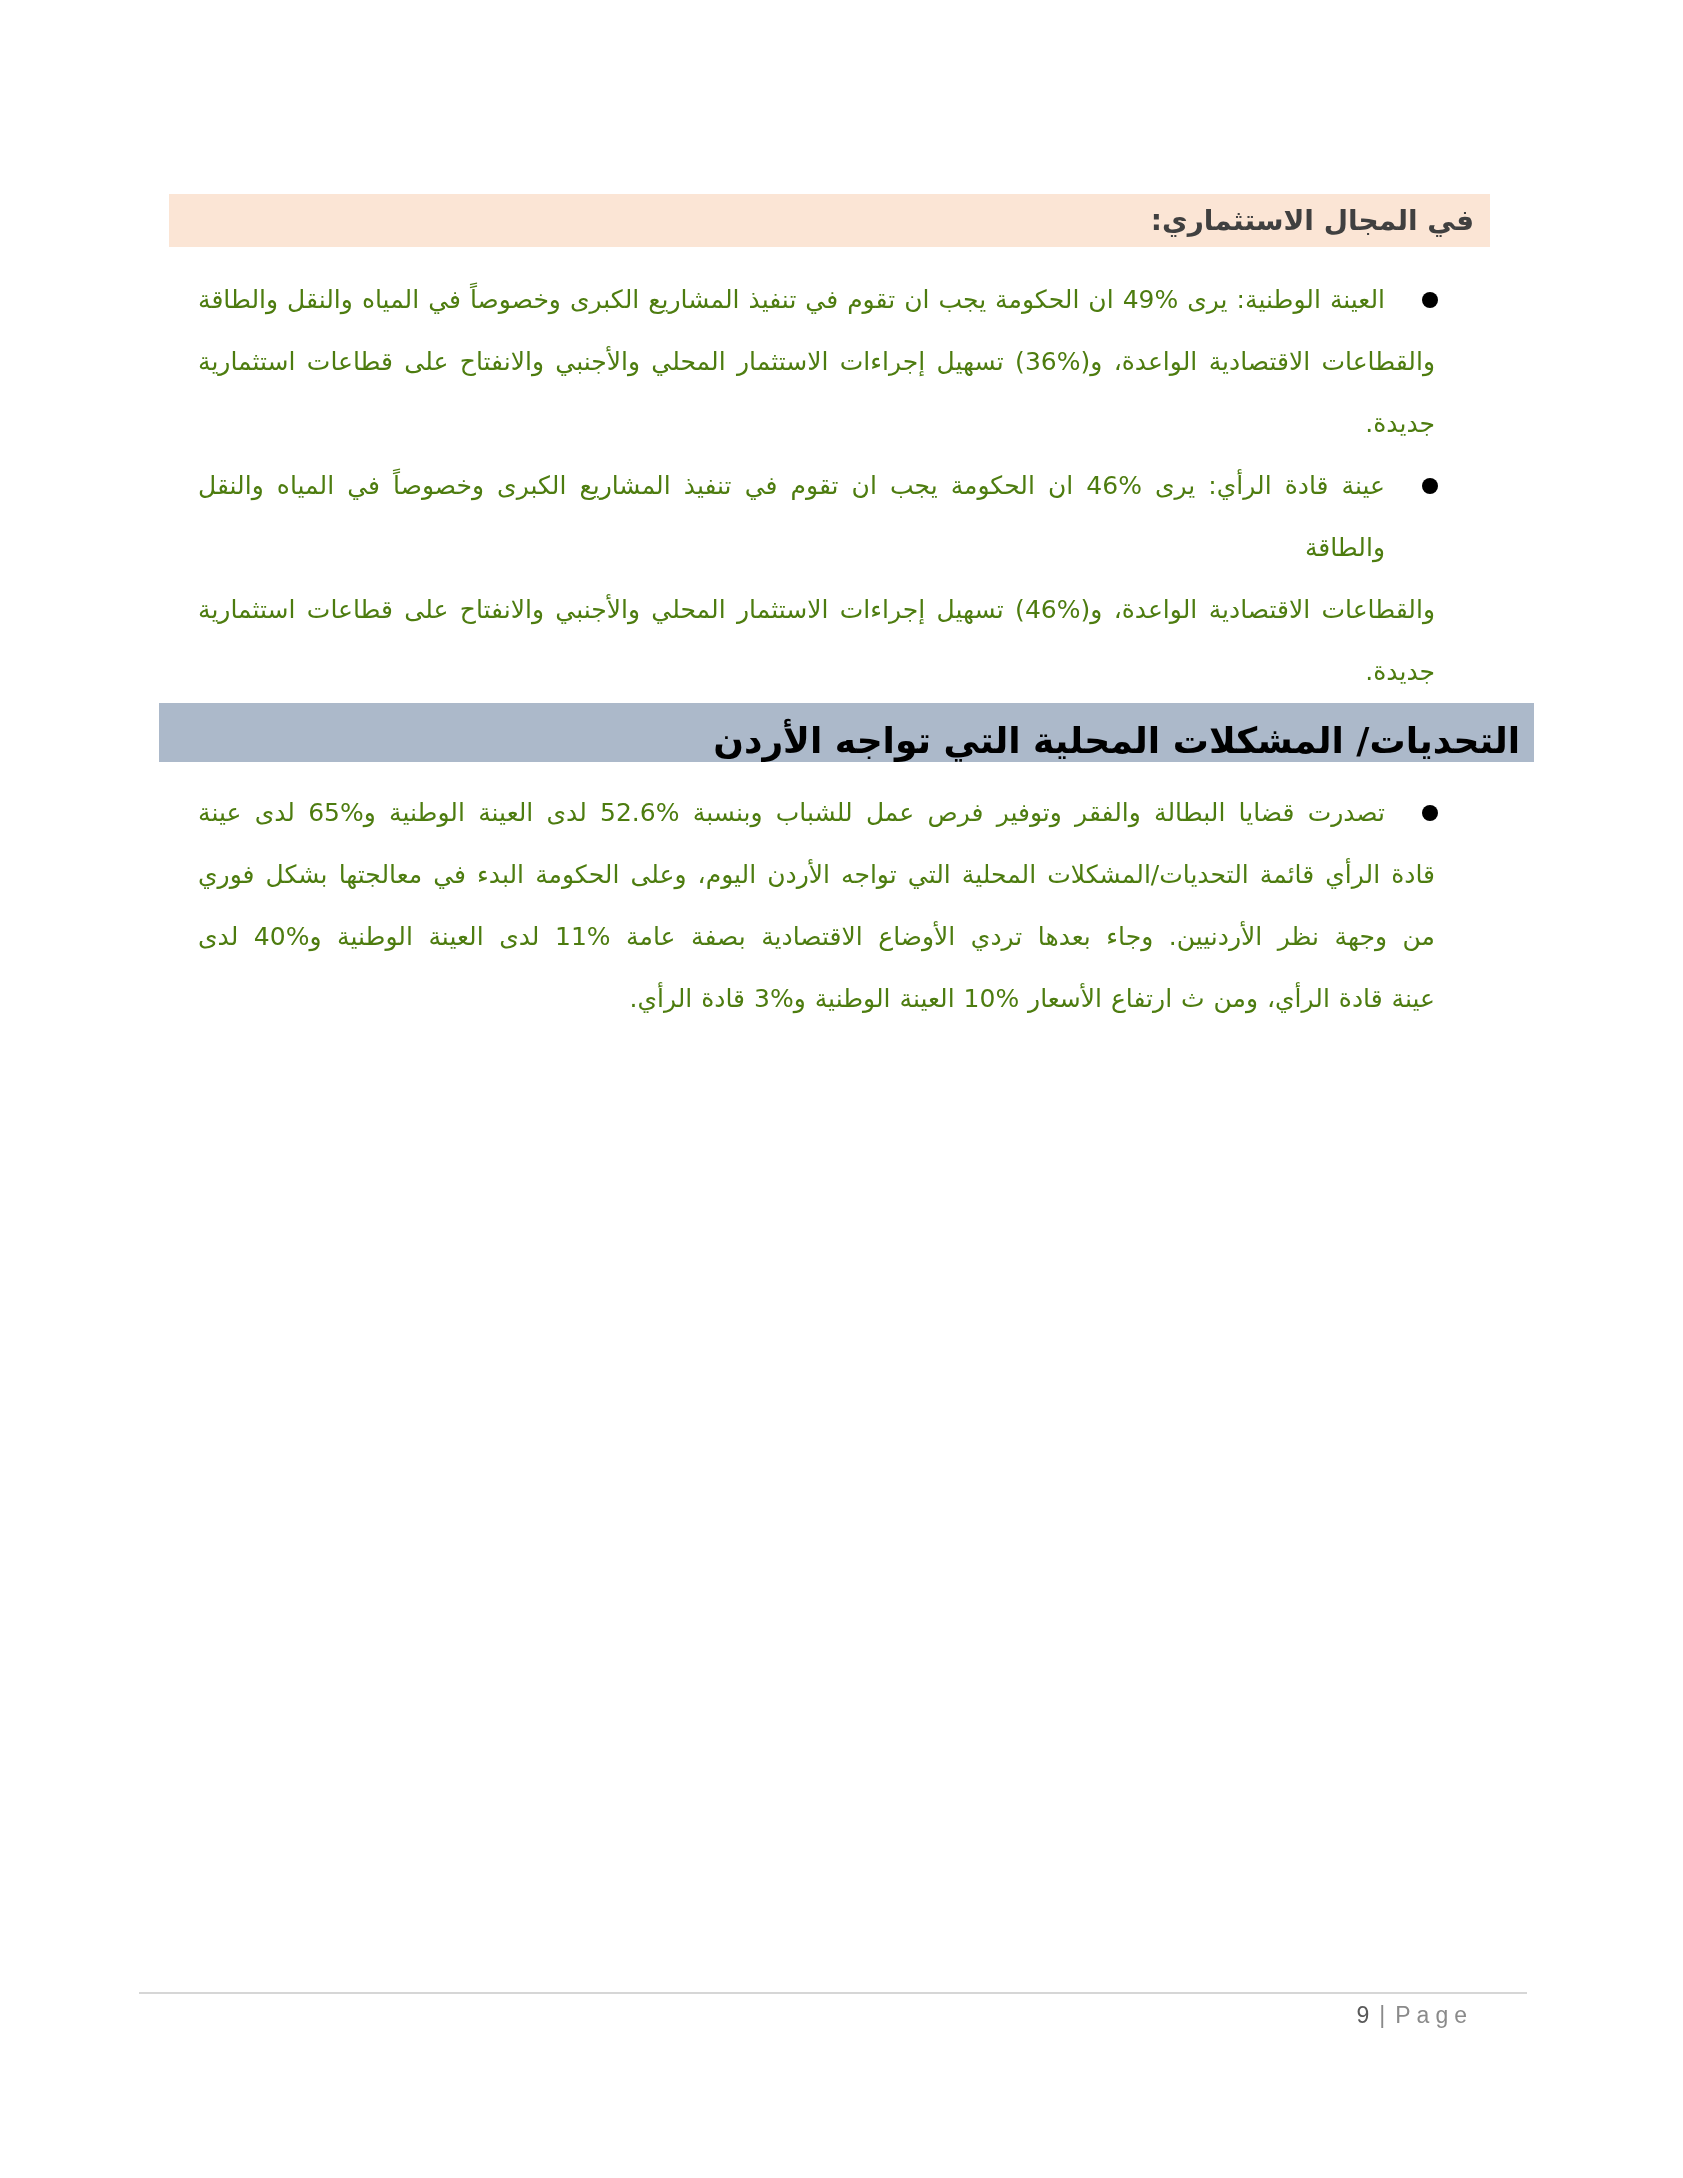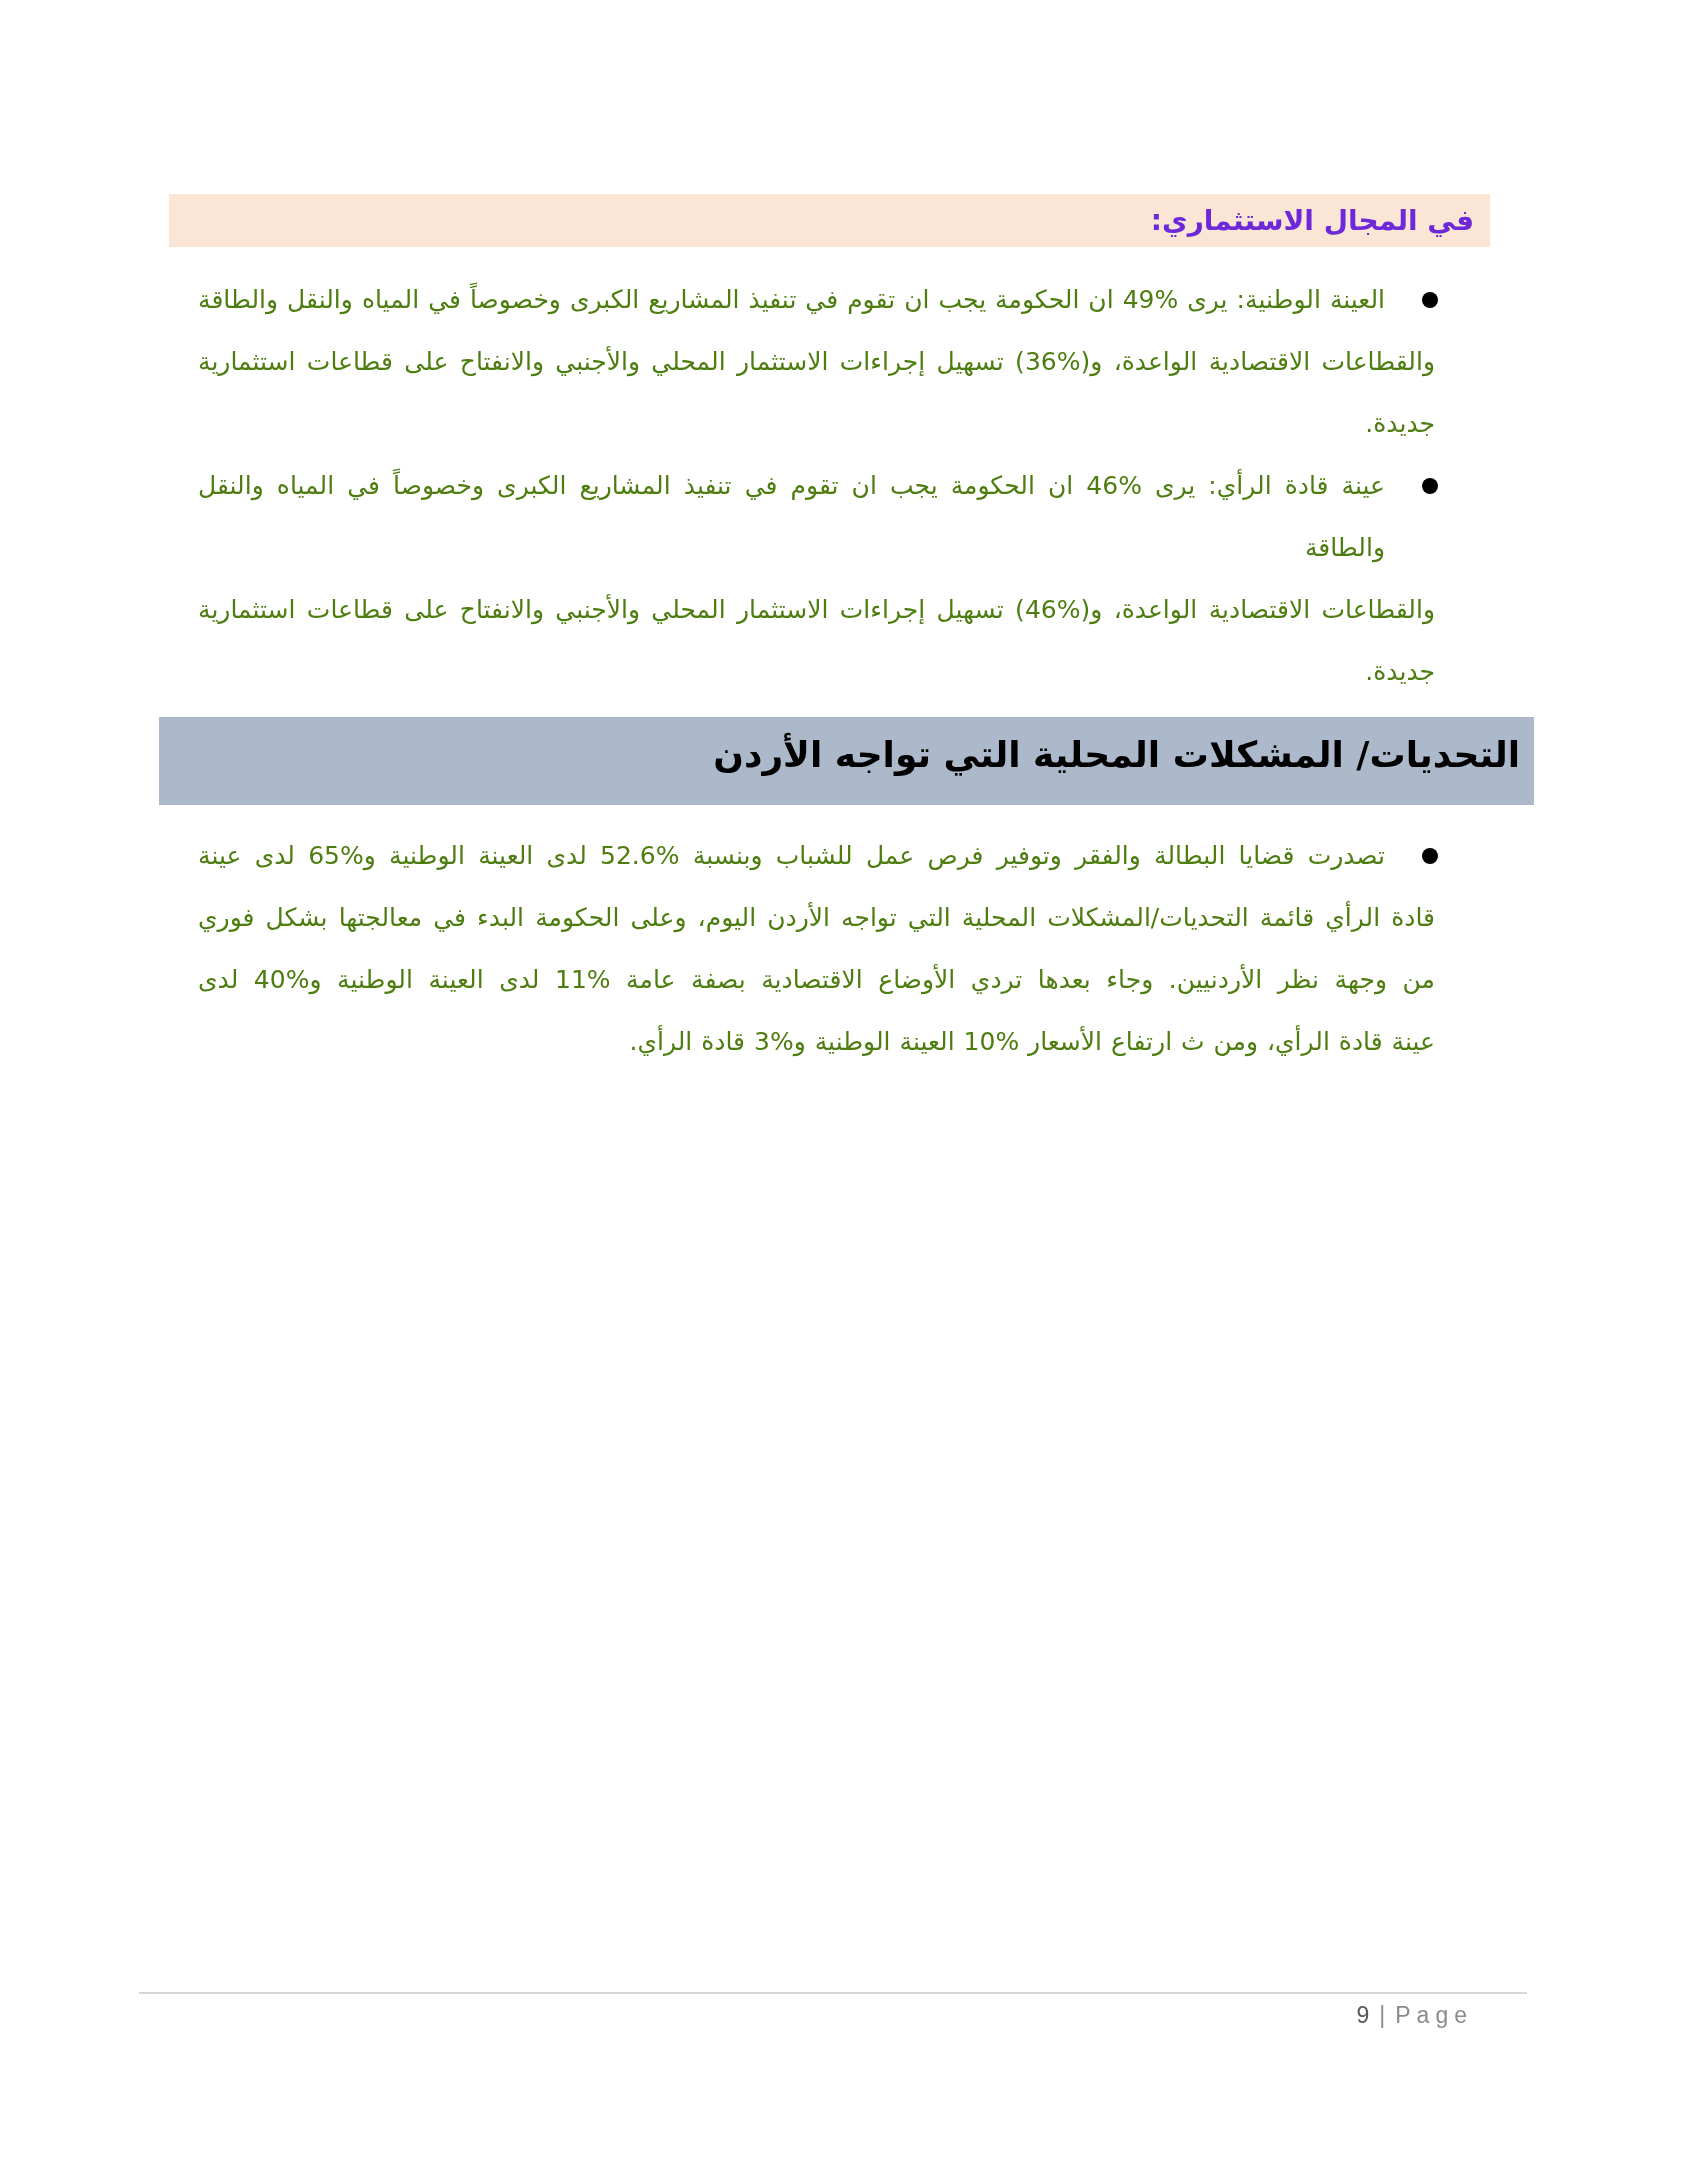--- a/index.html
+++ b/index.html
@@ -8,27 +8,27 @@
     font-family:"DejaVu Sans",sans-serif;color:#000;overflow:hidden;
   }
   .page{position:absolute;inset:0;direction:rtl;}
   .content{margin:0 139px;}
 
   
   .bar-pink{
     margin:194px 54px 0 30px;height:53px;background:#FBE5D5;
   }
   .bar-pink .ttl{
-    font-size:28px;font-weight:bold;color:#6d28d9;line-height:53px;
+    font-size:28px;font-weight:bold;color:#404040;line-height:53px;
     padding-right:16px;
   }
 
   
   .bar-blue{
-    margin:14px 10px 0 20px;height:88px;background:#ACB9CA;
+    margin:0 10px 0 20px;height:59px;background:#ACB9CA;
   }
   .bar-blue .ttl{
     font-size:36px;font-weight:bold;color:#000000;line-height:75px;
     text-align:right;padding-right:14px;
   }
 
   
   ul.bullets{list-style:none;margin:22px 109px 0 59px;padding:0;}
   ul.bullets.second{margin-top:20px;}
   li.bullet{position:relative;margin:0;padding:0;}

